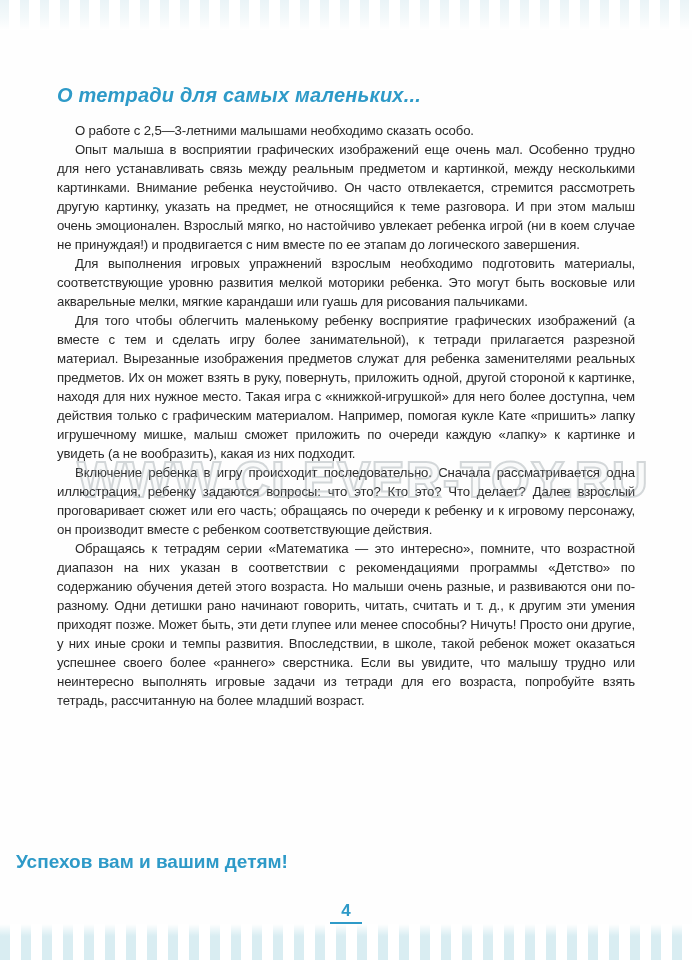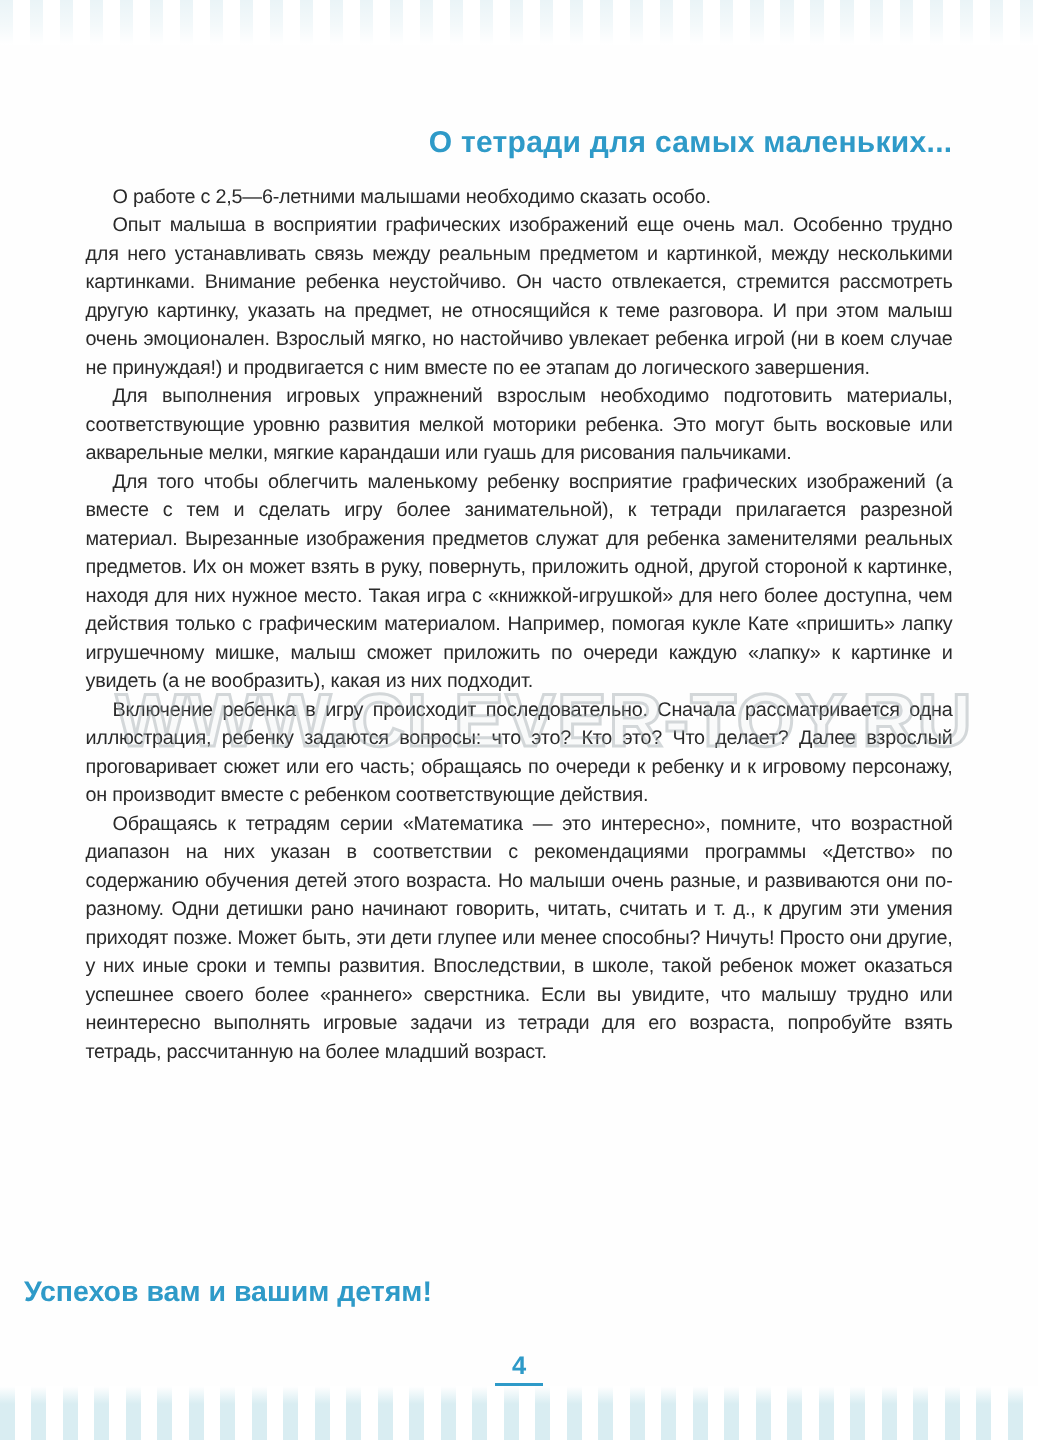--- a/index.html
+++ b/index.html
@@ -39,23 +39,23 @@
   .stripes-bottom::before{
     content:"";position:absolute;left:0;top:0;width:100%;height:12px;
     background:linear-gradient(to bottom,#ffffff 0%,rgba(255,255,255,0) 100%);
   }
   
   .content{
     position:absolute;top:0;left:57px;width:578px;
   }
   .title{
     margin:82px 0 13px 0;
-    text-align:right;
+    text-align:left;
     font-size:20px;line-height:26px;
-    font-weight:bold;
+    font-style:italic;font-weight:bold;
     color:var(--accent);
     letter-spacing:.2px;
   }
   .para{
     margin:0;
     text-indent:18px;
     text-align:justify;
     font-size:13.2px;
     line-height:19px;
     letter-spacing:-0.15px;
@@ -93,21 +93,21 @@
 </style>
 </head>
 <body>
 
 <div class="page">
 
   <div class="stripes stripes-top"></div>
 
   <div class="content">
     <h1 class="title">О тетради для самых маленьких...</h1>
-    <p class="para">О работе с 2,5—6-летними малышами необходимо сказать особо.</p>
+    <p class="para">О работе с 2,5—3-летними малышами необходимо сказать особо.</p>
     <p class="para">Опыт малыша в восприятии графических изображений еще очень мал. Особенно трудно для него устанавливать связь между реальным предметом и картинкой, между несколькими картинками. Внимание ребенка неустойчиво. Он часто отвлекается, стремится рассмотреть другую картинку, указать на предмет, не относящийся к теме разговора. И при этом малыш очень эмоционален. Взрослый мягко, но настойчиво увлекает ребенка игрой (ни в коем случае не принуждая!) и продвигается с ним вместе по ее этапам до логического завершения.</p>
     <p class="para">Для выполнения игровых упражнений взрослым необходимо подготовить материалы, соответствующие уровню развития мелкой моторики ребенка. Это могут быть восковые или акварельные мелки, мягкие карандаши или гуашь для рисования пальчиками.</p>
     <p class="para">Для того чтобы облегчить маленькому ребенку восприятие графических изображений (а вместе с тем и сделать игру более занимательной), к тетради прилагается разрезной материал. Вырезанные изображения предметов служат для ребенка заменителями реальных предметов. Их он может взять в руку, повернуть, приложить одной, другой стороной к картинке, находя для них нужное место. Такая игра с «книжкой-игрушкой» для него более доступна, чем действия только с графическим материалом. Например, помогая кукле Кате «пришить» лапку игрушечному мишке, малыш сможет приложить по очереди каждую «лапку» к картинке и увидеть (а не вообразить), какая из них подходит.</p>
     <p class="para">Включение ребенка в игру происходит последовательно. Сначала рассматривается одна иллюстрация, ребенку задаются вопросы: что это? Кто это? Что делает? Далее взрослый проговаривает сюжет или его часть; обращаясь по очереди к ребенку и к игровому персонажу, он производит вместе с ребенком соответствующие действия.</p>
     <p class="para">Обращаясь к тетрадям серии «Математика — это интересно», помните, что возрастной диапазон на них указан в соответствии с рекомендациями программы «Детство» по содержанию обучения детей этого возраста. Но малыши очень разные, и развиваются они по-разному. Одни детишки рано начинают говорить, читать, считать и т. д., к другим эти умения приходят позже. Может быть, эти дети глупее или менее способны? Ничуть! Просто они другие, у них иные сроки и темпы развития. Впоследствии, в школе, такой ребенок может оказаться успешнее своего более «раннего» сверстника. Если вы увидите, что малышу трудно или неинтересно выполнять игровые задачи из тетради для его возраста, попробуйте взять тетрадь, рассчитанную на более младший возраст.</p>
   </div>
 
   <div class="watermark">WWW.CLEVER-TOY.RU</div>
 
   <div class="closing">Успехов вам и вашим детям!</div>

